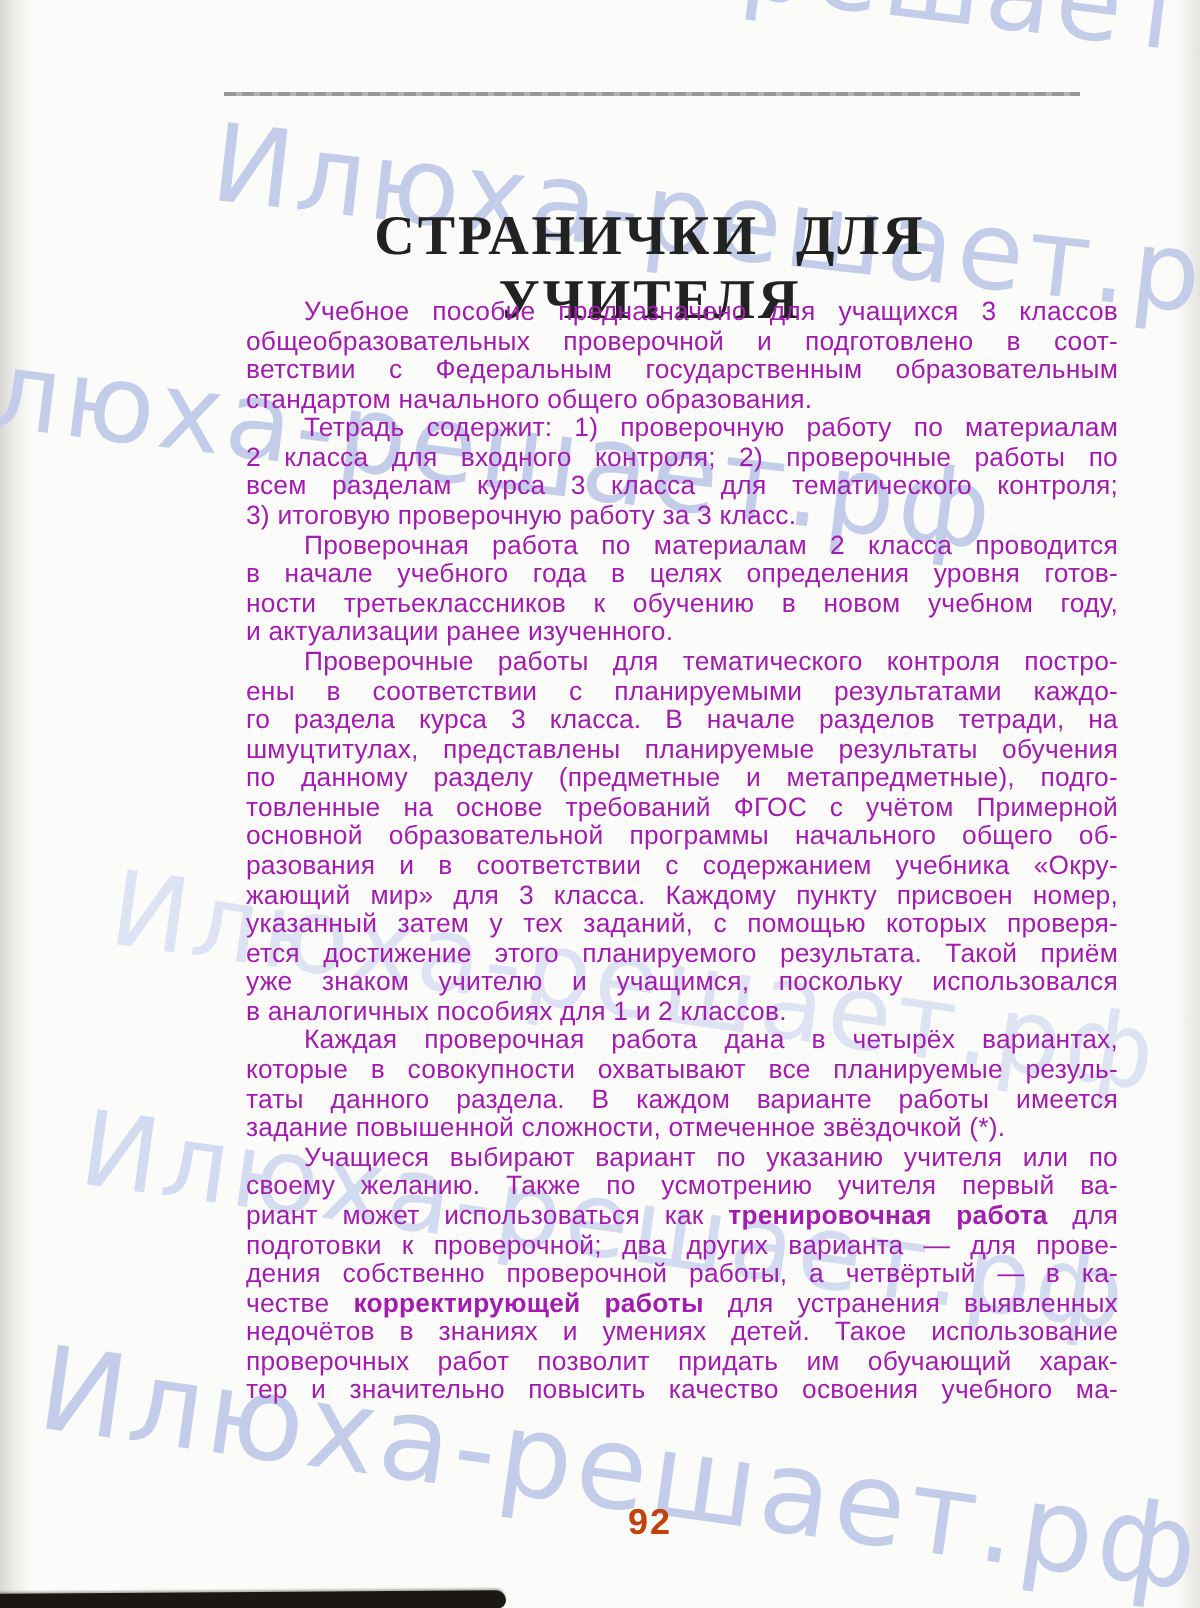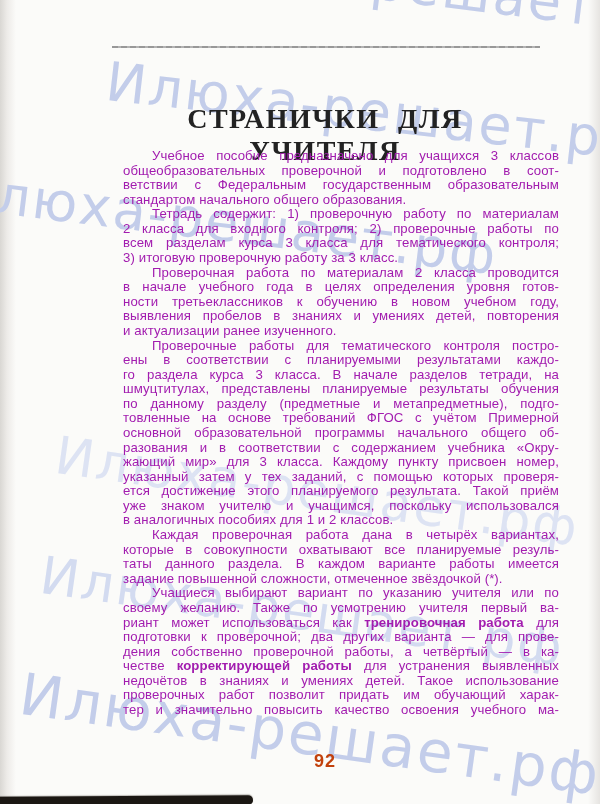--- a/index.html
+++ b/index.html
@@ -109,21 +109,20 @@
       <div class="line"><span>общеобразовательных проверочной и подготовлено в соот-</span></div>
       <div class="line"><span>ветствии с Федеральным государственным образовательным</span></div>
       <div class="line last"><span>стандартом начального общего образования.</span></div>
       <div class="line first"><span>Тетрадь содержит: 1) проверочную работу по материалам</span></div>
       <div class="line"><span>2 класса для входного контроля; 2) проверочные работы по</span></div>
       <div class="line"><span>всем разделам курса 3 класса для тематического контроля;</span></div>
       <div class="line last"><span>3) итоговую проверочную работу за 3 класс.</span></div>
       <div class="line first"><span>Проверочная работа по материалам 2 класса проводится</span></div>
       <div class="line"><span>в начале учебного года в целях определения уровня готов-</span></div>
       <div class="line"><span>ности третьеклассников к обучению в новом учебном году,</span></div>
-      <div class="line"><span>выявления пробелов в знаниях и умениях детей, повторения</span></div>
       <div class="line last"><span>и актуализации ранее изученного.</span></div>
       <div class="line first"><span>Проверочные работы для тематического контроля постро-</span></div>
       <div class="line"><span>ены в соответствии с планируемыми результатами каждо-</span></div>
       <div class="line"><span>го раздела курса 3 класса. В начале разделов тетради, на</span></div>
       <div class="line"><span>шмуцтитулах, представлены планируемые результаты обучения</span></div>
       <div class="line"><span>по данному разделу (предметные и метапредметные), подго-</span></div>
       <div class="line"><span>товленные на основе требований ФГОС с учётом Примерной</span></div>
       <div class="line"><span>основной образовательной программы начального общего об-</span></div>
       <div class="line"><span>разования и в соответствии с содержанием учебника «Окру-</span></div>
       <div class="line"><span>жающий мир» для 3 класса. Каждому пункту присвоен номер,</span></div>

